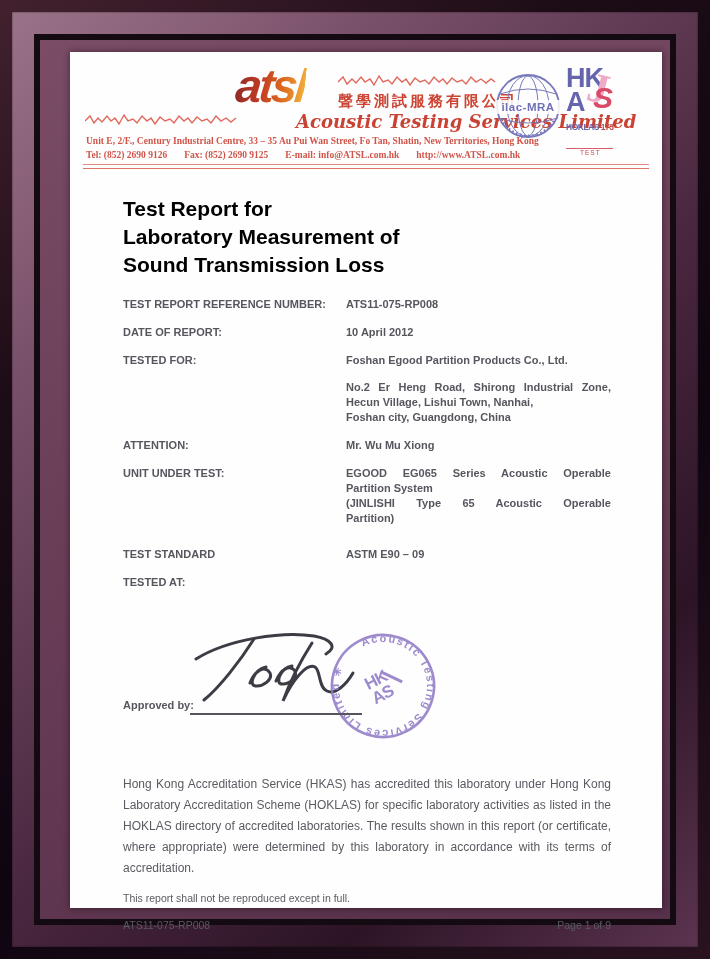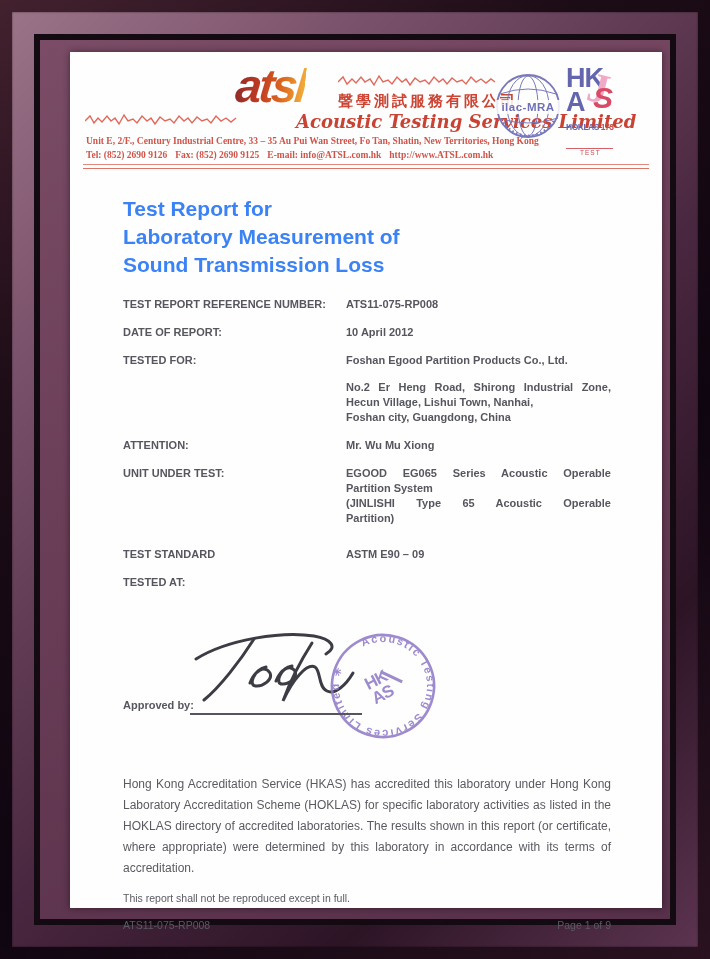--- a/index.html
+++ b/index.html
@@ -24,21 +24,21 @@
     font-weight:800;font-style:italic;letter-spacing:-3px;
     background:linear-gradient(92deg,#8f2b2b 0%,#c03a22 35%,#dd6a1f 68%,#f2b03c 100%);
     -webkit-background-clip:text;background-clip:text;color:transparent;transform:skewX(-6deg);}
   .zh-name{position:absolute;left:268px;top:40px;font-size:15px;font-weight:700;
     letter-spacing:3px;color:#cc4433;white-space:nowrap;}
   .en-script{position:absolute;left:226px;top:59px;font-size:18px;font-weight:700;font-style:italic;
     color:#c94334;font-family:"DejaVu Serif",serif;white-space:nowrap;}
   .addr{position:absolute;left:16px;font-size:9.5px;font-weight:700;color:#cf5449;
     font-family:"Liberation Serif",serif;white-space:nowrap;}
   .addr1{top:84px;}
-  .addr2{top:98px;display:flex;gap:8px;}
+  .addr2{top:98px;display:flex;gap:17px;}
   .hdr-rule{position:absolute;left:13px;right:13px;top:112px;height:3px;
     border-top:1.5px solid #e08a80;border-bottom:1.2px solid #d97668;}
   
   .ilac{position:absolute;left:424px;top:20px;width:68px;height:68px;}
   .ilac-label{position:absolute;left:1px;top:28px;width:66px;text-align:center;
     font-size:11.5px;font-weight:700;color:#7070b6;background:rgba(255,255,255,.85);
     letter-spacing:.5px;padding:1px 0;}
   
   .hkas{position:absolute;left:496px;top:14px;width:76px;height:96px;color:#6565ae;}
   .hkas-row{font-weight:800;font-size:27px;line-height:24px;letter-spacing:-1px;
@@ -46,21 +46,21 @@
   .hkas-row2{position:relative;}
   .hkas-j{position:absolute;left:22px;top:-14px;font-size:42px;color:#f0a9c6;
     font-family:"Liberation Serif",serif;transform:rotate(14deg);font-weight:700;z-index:1;}
   .hkas-s{position:absolute;left:27px;top:-4px;font-size:30px;color:#d84a66;
     font-style:italic;font-weight:800;z-index:2;}
   .hkas-hoklas{margin-top:8px;font-size:8.5px;font-weight:800;letter-spacing:-.5px;
     border-bottom:1.5px solid #d4606a;display:inline-block;padding-bottom:16px;}
   .hkas-num{color:#c0504d;}
   .hkas-test{font-size:6.5px;color:#c0504d;letter-spacing:1px;margin-left:14px;}
   
-  .title{margin:25px 12px 0 53px;font-size:21px;line-height:28px;font-weight:700;color:#3b82f6;}
+  .title{margin:25px 12px 0 53px;font-size:21px;line-height:28px;font-weight:700;color:#000000;}
   
   .fields{margin:18px 0 0 53px;width:488px;}
   .field-row{display:flex;margin-bottom:13px;}
   .field-row.extra-space{margin-top:21px;}
   .field-label{width:223px;flex:none;font-size:11px;font-weight:700;line-height:14px;}
   .field-value{width:265px;flex:none;font-size:11px;font-weight:700;}
   .vline{line-height:15px;}
   .vline.stretch{text-align:justify;text-align-last:justify;}
   .vline.gap{margin-top:12px;}
   

